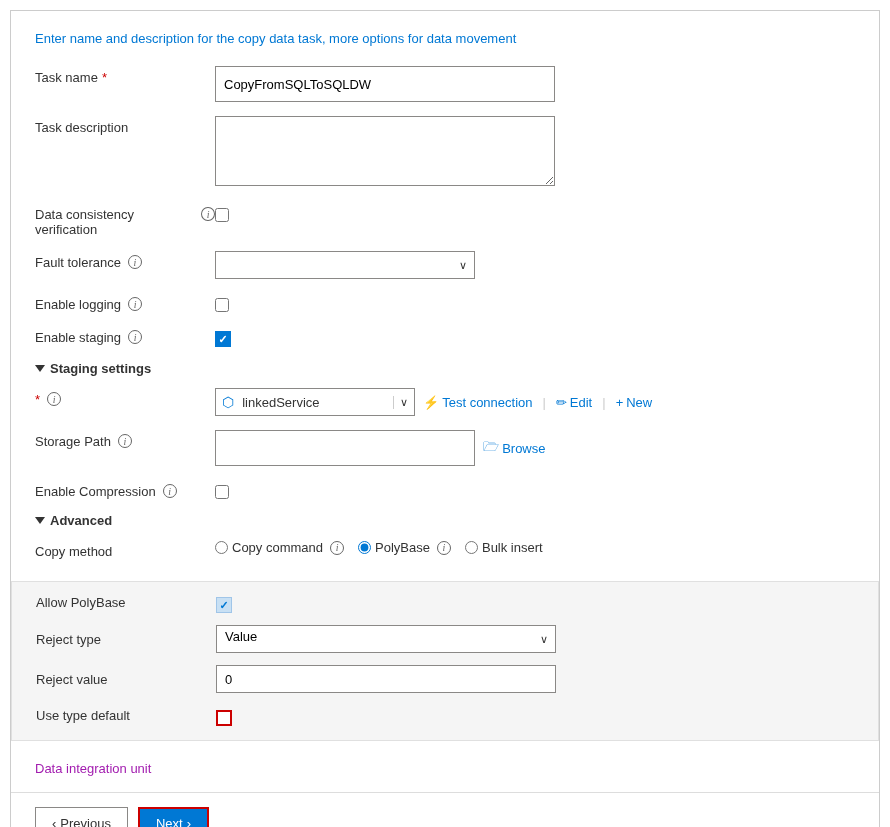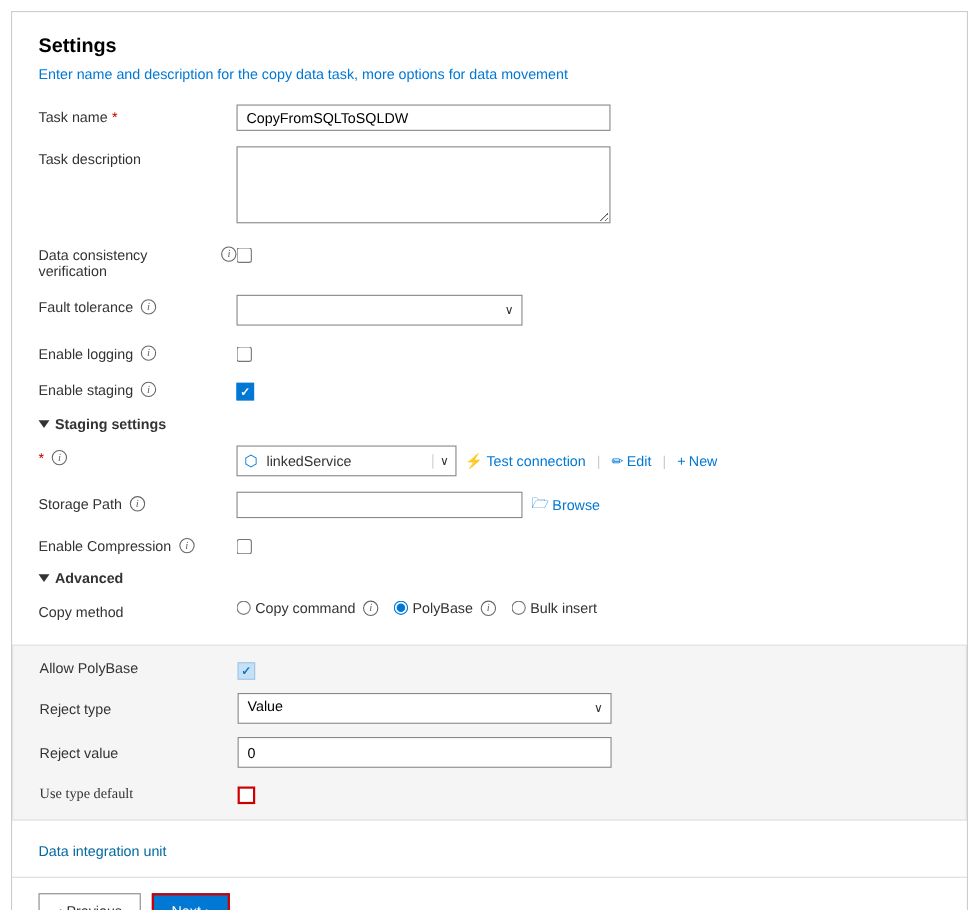--- a/index.html
+++ b/index.html
@@ -48,21 +48,21 @@
     }
     .form-label .required {
       color: #c00;
     }
     .form-control {
       flex: 1;
       max-width: 340px;
     }
     .text-input {
       width: 100%;
-      height: 24px;
+      height: 36px;
       border: 1px solid #8a8886;
       padding: 3px 8px;
       font-size: 13px;
       outline: none;
     }
     textarea.text-input {
       height: 70px;
       resize: vertical;
     }
     .info-icon {
@@ -273,21 +273,21 @@
       color: white;
       border: 2px solid #c00;
     }
     .btn-default {
       background: white;
       color: #333;
       border: 1px solid #8a8886;
     }
     .data-integration-label {
       font-size: 13px;
-      color: #0369a1;
+      color: #a21caf;
       margin-bottom: 6px;
       font-weight: 500;
       margin-top: 20px;
     }
     .reject-value-input {
       width: 100%;
       max-width: 340px;
       height: 28px;
       border: 1px solid #8a8886;
       padding: 3px 8px;
@@ -309,21 +309,20 @@
       color: #0078d4;
       font-size: 11px;
       font-weight: bold;
     }
   </style>
 </head>
 <body>
 
 <div class="page-wrapper">
 
-  <div class="page-title">Settings</div>
   <a class="subtitle-link" href="#">Enter name and description for the copy data task, more options for data movement</a>
 
   <div class="form-row">
     <div class="form-label">
       <span>Task name</span>
       <span class="required">*</span>
     </div>
     <div class="form-control">
       <input type="text" class="text-input" value="CopyFromSQLToSQLDW" style="">
     </div>
@@ -485,21 +484,21 @@
         </select>
         <span class="select-arrow">∨</span>
       </div>
     </div>
 
     <div class="polybase-row">
       <div class="polybase-label">Reject value</div>
       <input type="text" class="reject-value-input" value="0" style="">
     </div>
 
-    <div class="polybase-row" style="margin-bottom:4px;font-family:Liberation Serif, serif;">
+    <div class="polybase-row" style="margin-bottom:4px;">
       <div class="polybase-label">Use type default</div>
       <div class="checkbox-wrap">
         <div class="checkbox-red-border"></div>
       </div>
     </div>
 
   </div>
 
   <div style="margin-top: 16px;">
     <div class="data-integration-label">Data integration unit</div>

